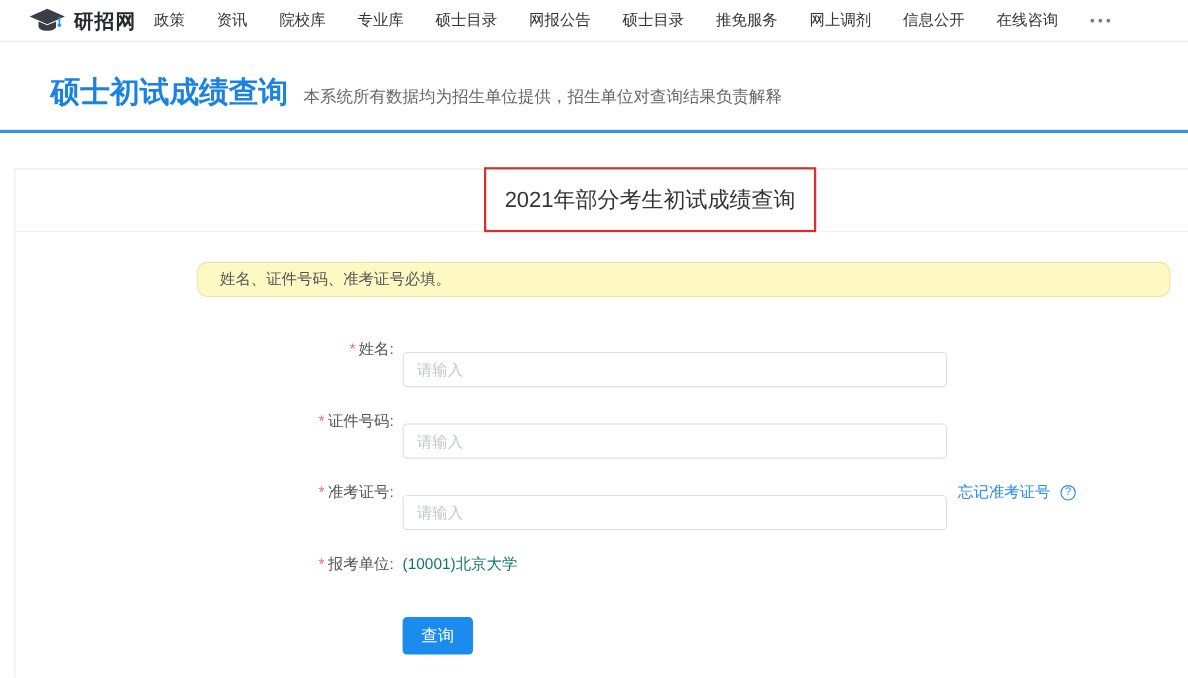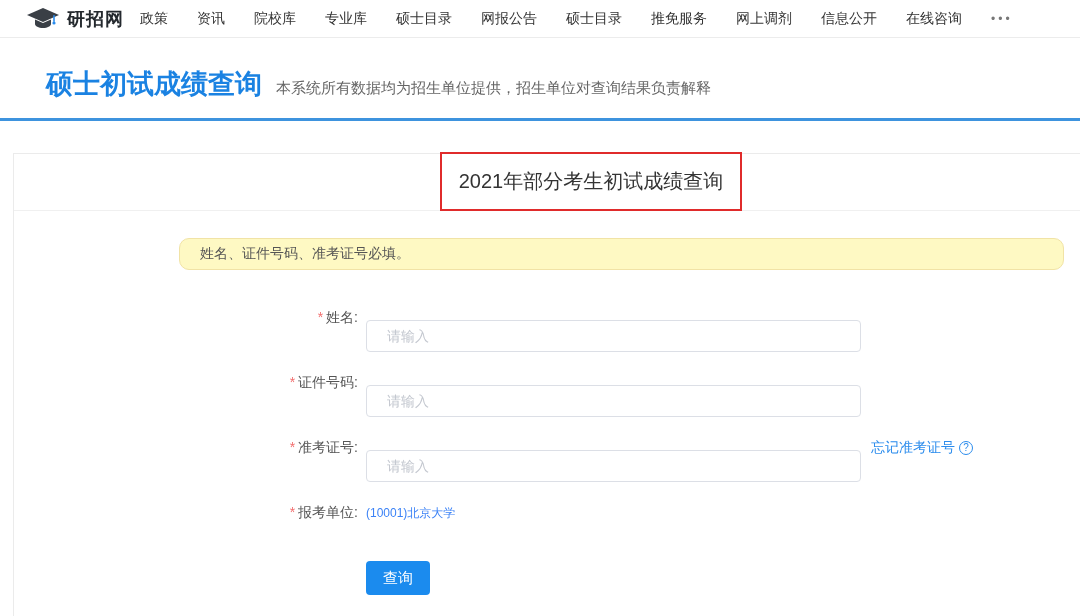--- a/index.html
+++ b/index.html
@@ -79,30 +79,30 @@
   
   .form-row { display: flex; align-items: center; height: 32px; margin-bottom: 33px; }
   .form-label {
     width: 352px; text-align: right; padding-right: 8px;
     font-size: 14px; color: #555; white-space: nowrap;
   }
   .req { color: #f26d6d; margin-right: 3px; font-size: 14px; }
   .form-input {
     width: 495px; height: 32px;
     border: 1px solid #dcdfe6; border-radius: 4px;
-    padding: 0 20px; font-size: 14px; color: #333;
+    padding: 0 12px; font-size: 14px; color: #333;
     outline: none; background: #fff;
     font-family: "Liberation Sans", "DejaVu Sans", sans-serif;
     margin-top: 36px;
   }
   .form-input::placeholder { color: #c3c7cf; }
-  .static-value { font-size: 12px; color: #3b82f6; }
+  .static-value { font-size: 14px; color: #0f766e; }
   .forget-link {
     margin-left: 10px; font-size: 14px; color: #2b8ced;
-    text-decoration: none; display: flex; align-items: center; gap: 4px;
+    text-decoration: none; display: flex; align-items: center; gap: 9px;
     cursor: pointer; white-space: nowrap;
   }
   .help-icon {
     display: inline-flex; align-items: center; justify-content: center;
     width: 14px; height: 14px; border: 1px solid #2b8ced; border-radius: 50%;
     font-size: 10px; color: #2b8ced; line-height: 1;
   }
   .submit-row { margin-top: 11px; }
   .submit-btn {
     width: 64px; height: 34px;

